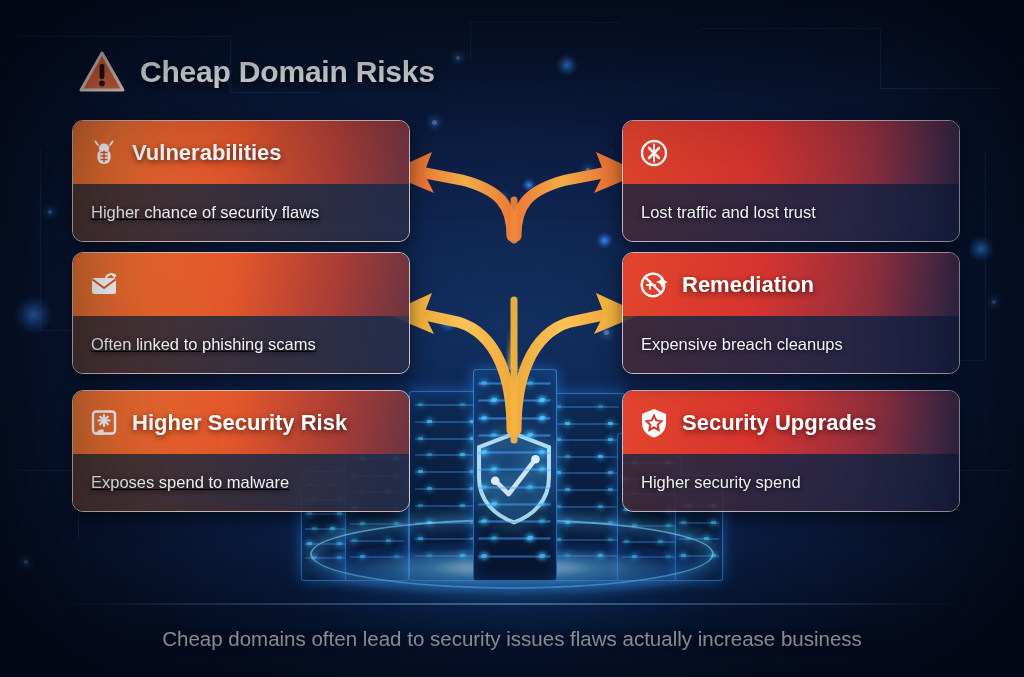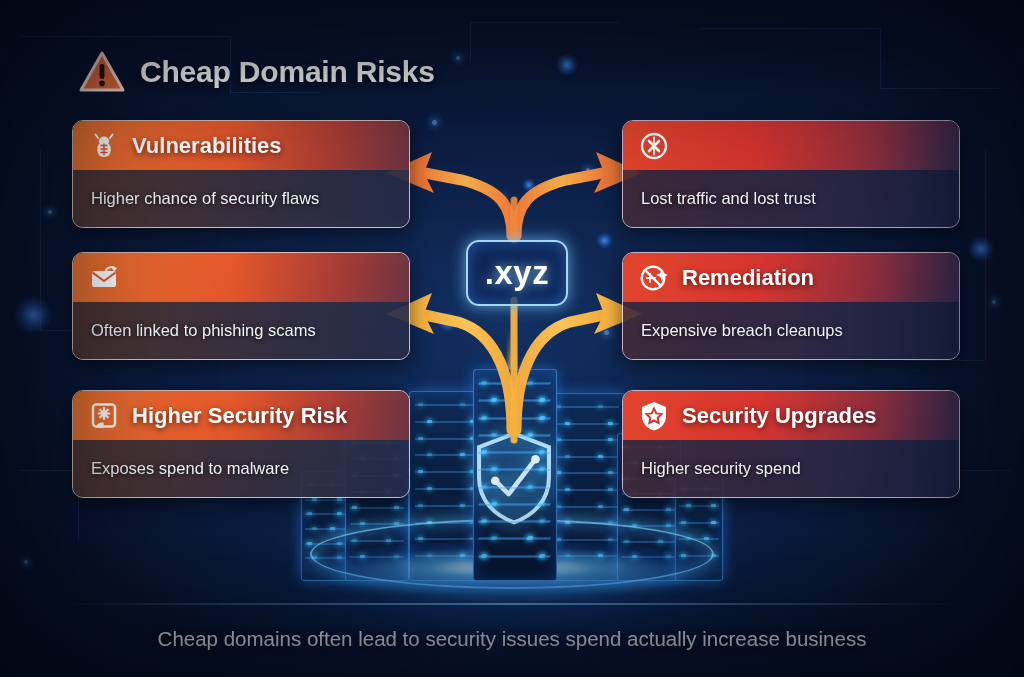--- a/index.html
+++ b/index.html
@@ -52,30 +52,30 @@
   
   .section-header{position:absolute;display:flex;align-items:center;gap:14px;}
   .section-header .title{color:#ffffff;font-size:30px;font-weight:bold;letter-spacing:-.2px;
         text-shadow:0 2px 10px rgba(0,0,0,.75);}
   #header-left{left:78px;top:50px;}
   #header-right{left:630px;top:50px;}
 
   
   .card{position:absolute;width:336px;border-radius:11px;overflow:hidden;
         box-shadow:0 6px 20px rgba(0,0,0,.55);}
-  .card .head{display:flex;align-items:center;gap:13px;height:49px;padding:0 16px;box-sizing:border-box;}
+  .card .head{display:flex;align-items:center;gap:13px;height:63px;padding:0 16px;box-sizing:border-box;}
   .card .head .label{color:#fff;font-size:22px;font-weight:bold;white-space:nowrap;
         text-shadow:0 2px 6px rgba(0,0,0,.6);}
   .card .body{height:57px;display:flex;align-items:center;padding:0 18px;box-sizing:border-box;}
   .card .body .desc{color:#f0f3f8;font-size:16.5px;white-space:nowrap;
         text-shadow:0 1px 5px rgba(0,0,0,.8);}
 
   .card.left{border:1.5px solid rgba(255,215,200,.85);}
   .card.left .head{background:linear-gradient(100deg,#ef7430 0%,#e2562b 48%,#a83c36 78%,#6b3442 100%);}
-  .card.left .body{background:linear-gradient(100deg,rgba(84,56,48,.92) 0%,rgba(56,48,62,.92) 55%,rgba(36,44,74,.92) 100%);}
+  .card.left .body{background:linear-gradient(100deg,rgba(84,56,48,.92) 0%,rgba(56,48,62,.92) 55%,rgba(36,44,74,.92) 100%);text-decoration:underline;}
 
   .card.right{border:1.5px solid rgba(246,216,232,.8);}
   .card.right .head{background:linear-gradient(100deg,#e2452c 0%,#d6342f 40%,#93303f 74%,#3c2f55 100%);}
   .card.right .body{background:linear-gradient(100deg,rgba(66,42,56,.9) 0%,rgba(48,40,68,.9) 55%,rgba(30,38,74,.9) 100%);}
 
   #card-left-0{left:72px;top:120px;}
   #card-left-1{left:72px;top:252px;}
   #card-left-2{left:72px;top:390px;}
   #card-right-0{left:622px;top:120px;}
   #card-right-1{left:622px;top:252px;}
@@ -513,21 +513,18 @@
         </g>
         <path d="M23 6 l1.8 4.2 L29 12 l-4.2 1.8 L23 18 l-1.8-4.2 L17 12 l4.2-1.8 Z" fill="#fff"></path>
       </svg>
       <span class="label">Remediation</span>
     </div>
     <div class="body">
       <span class="desc">Expensive breach cleanups</span>
     </div>
   </div>
 
-  <div id="center-badge">
-    <span class="txt">.xyz</span>
-  </div>
 
   <div id="footer-rule"></div>
-  <div id="footer-caption">Cheap domains often lead to security issues spend actually increase business</div>
+  <div id="footer-caption">Cheap domains often lead to security issues flaws actually increase business</div>
 
   <div class="vignette"></div>
 </div>
 
 </body></html>

